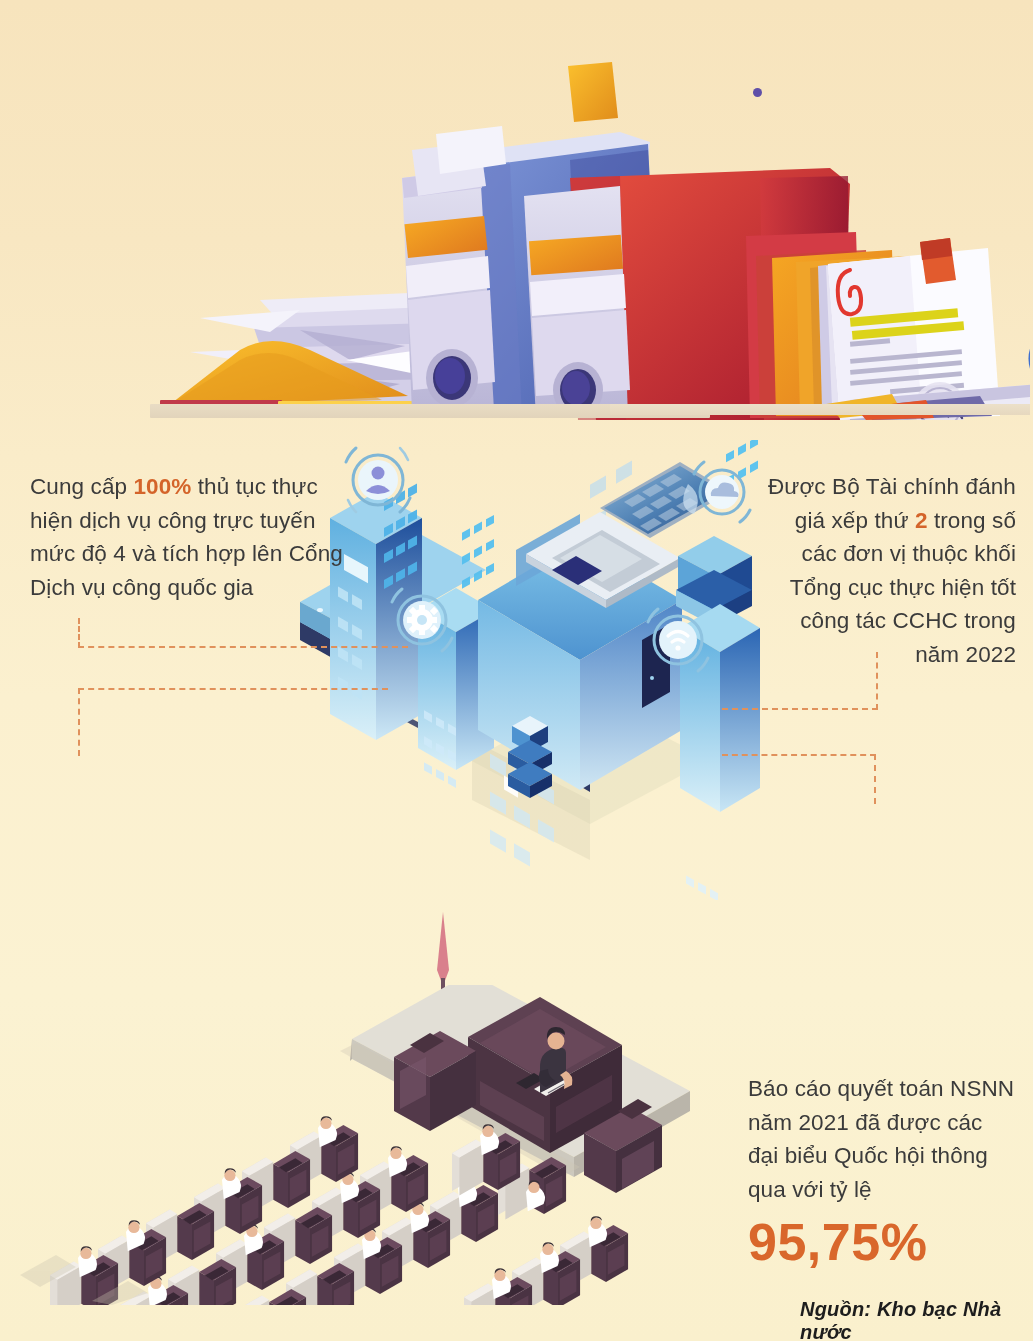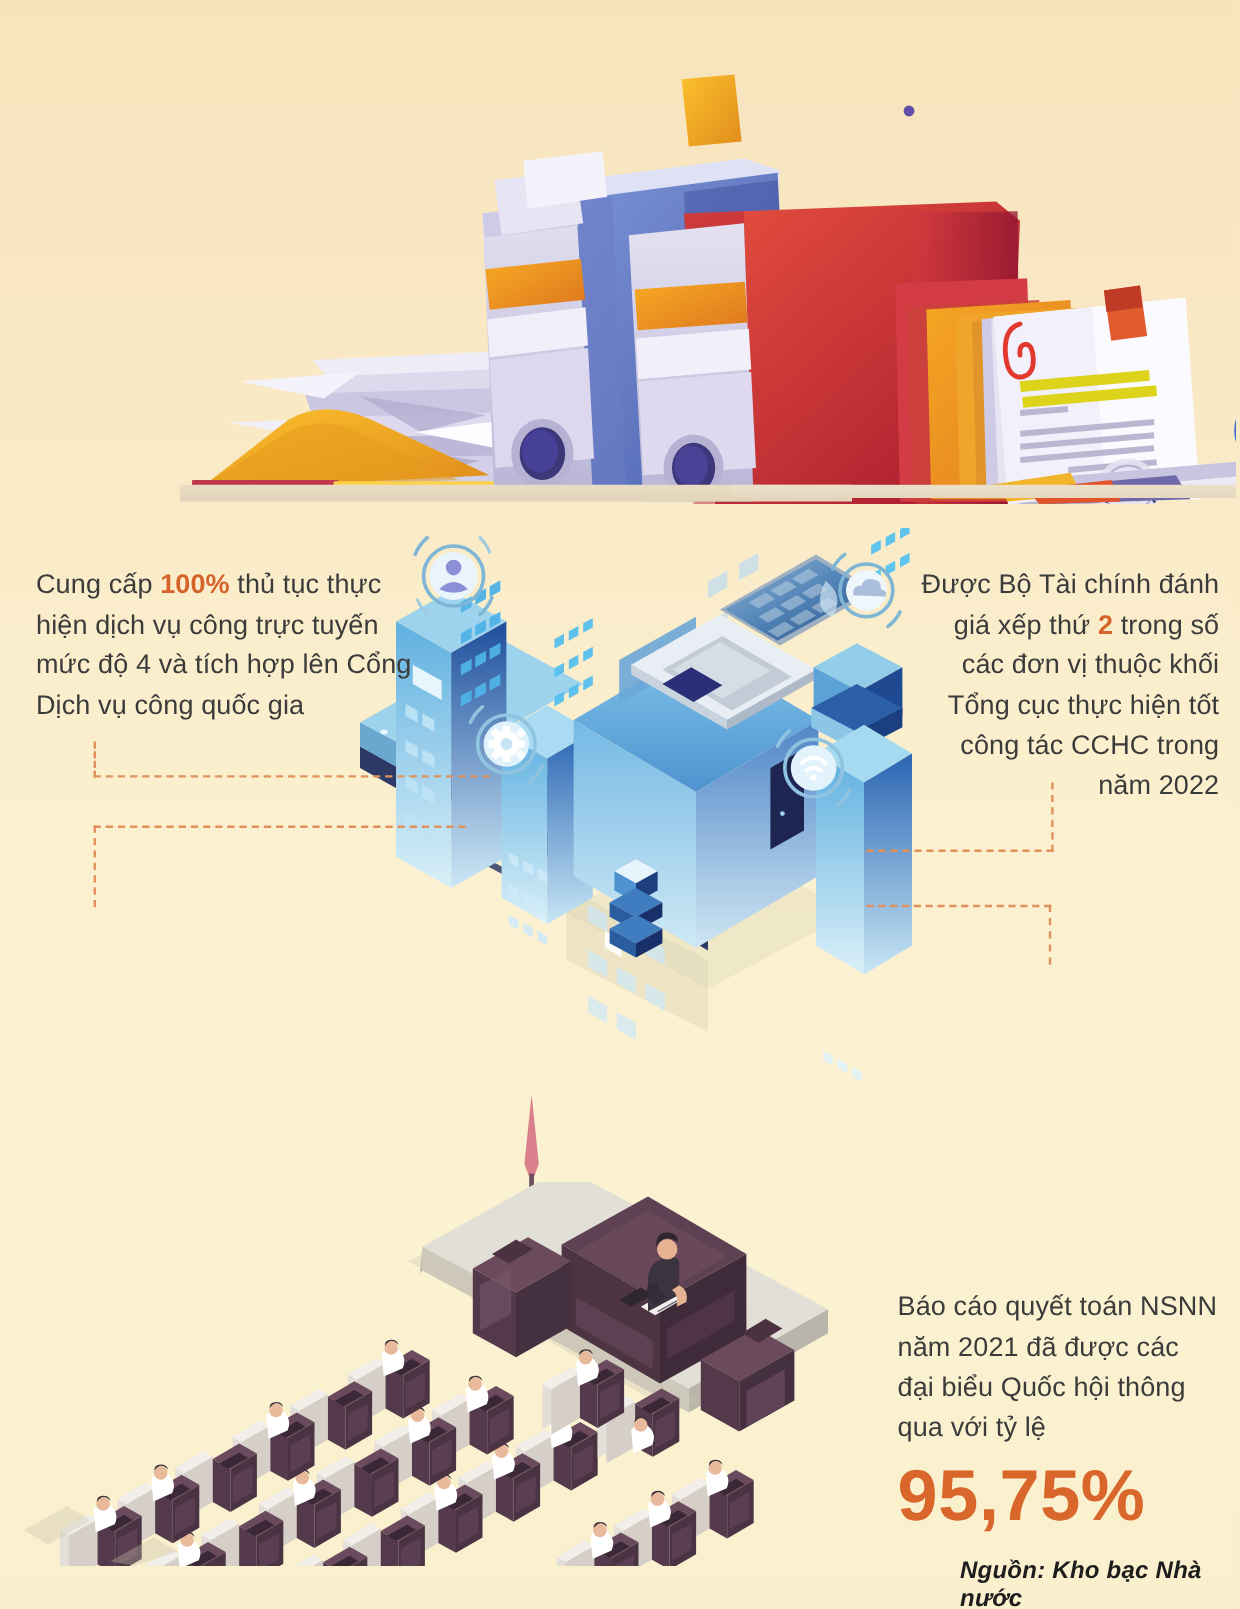--- a/index.html
+++ b/index.html
@@ -22,21 +22,21 @@
     color:#3b3b3b;
     font-size:22.5px;
     line-height:33.5px;
     letter-spacing:.1px;
     font-weight:400;
   }
   .txt b{ color:#d4642a; font-weight:700; }
   .big-pct{
     position:absolute;
     color:#d9672b;
-    font-size:60px;
+    font-size:52px;
     font-weight:700;
     letter-spacing:.5px;
     text-align:right;
   }
   .source{
     position:absolute;
     font-style:italic;
     font-weight:700;
     font-size:20px;
     color:#1d1d1d;

